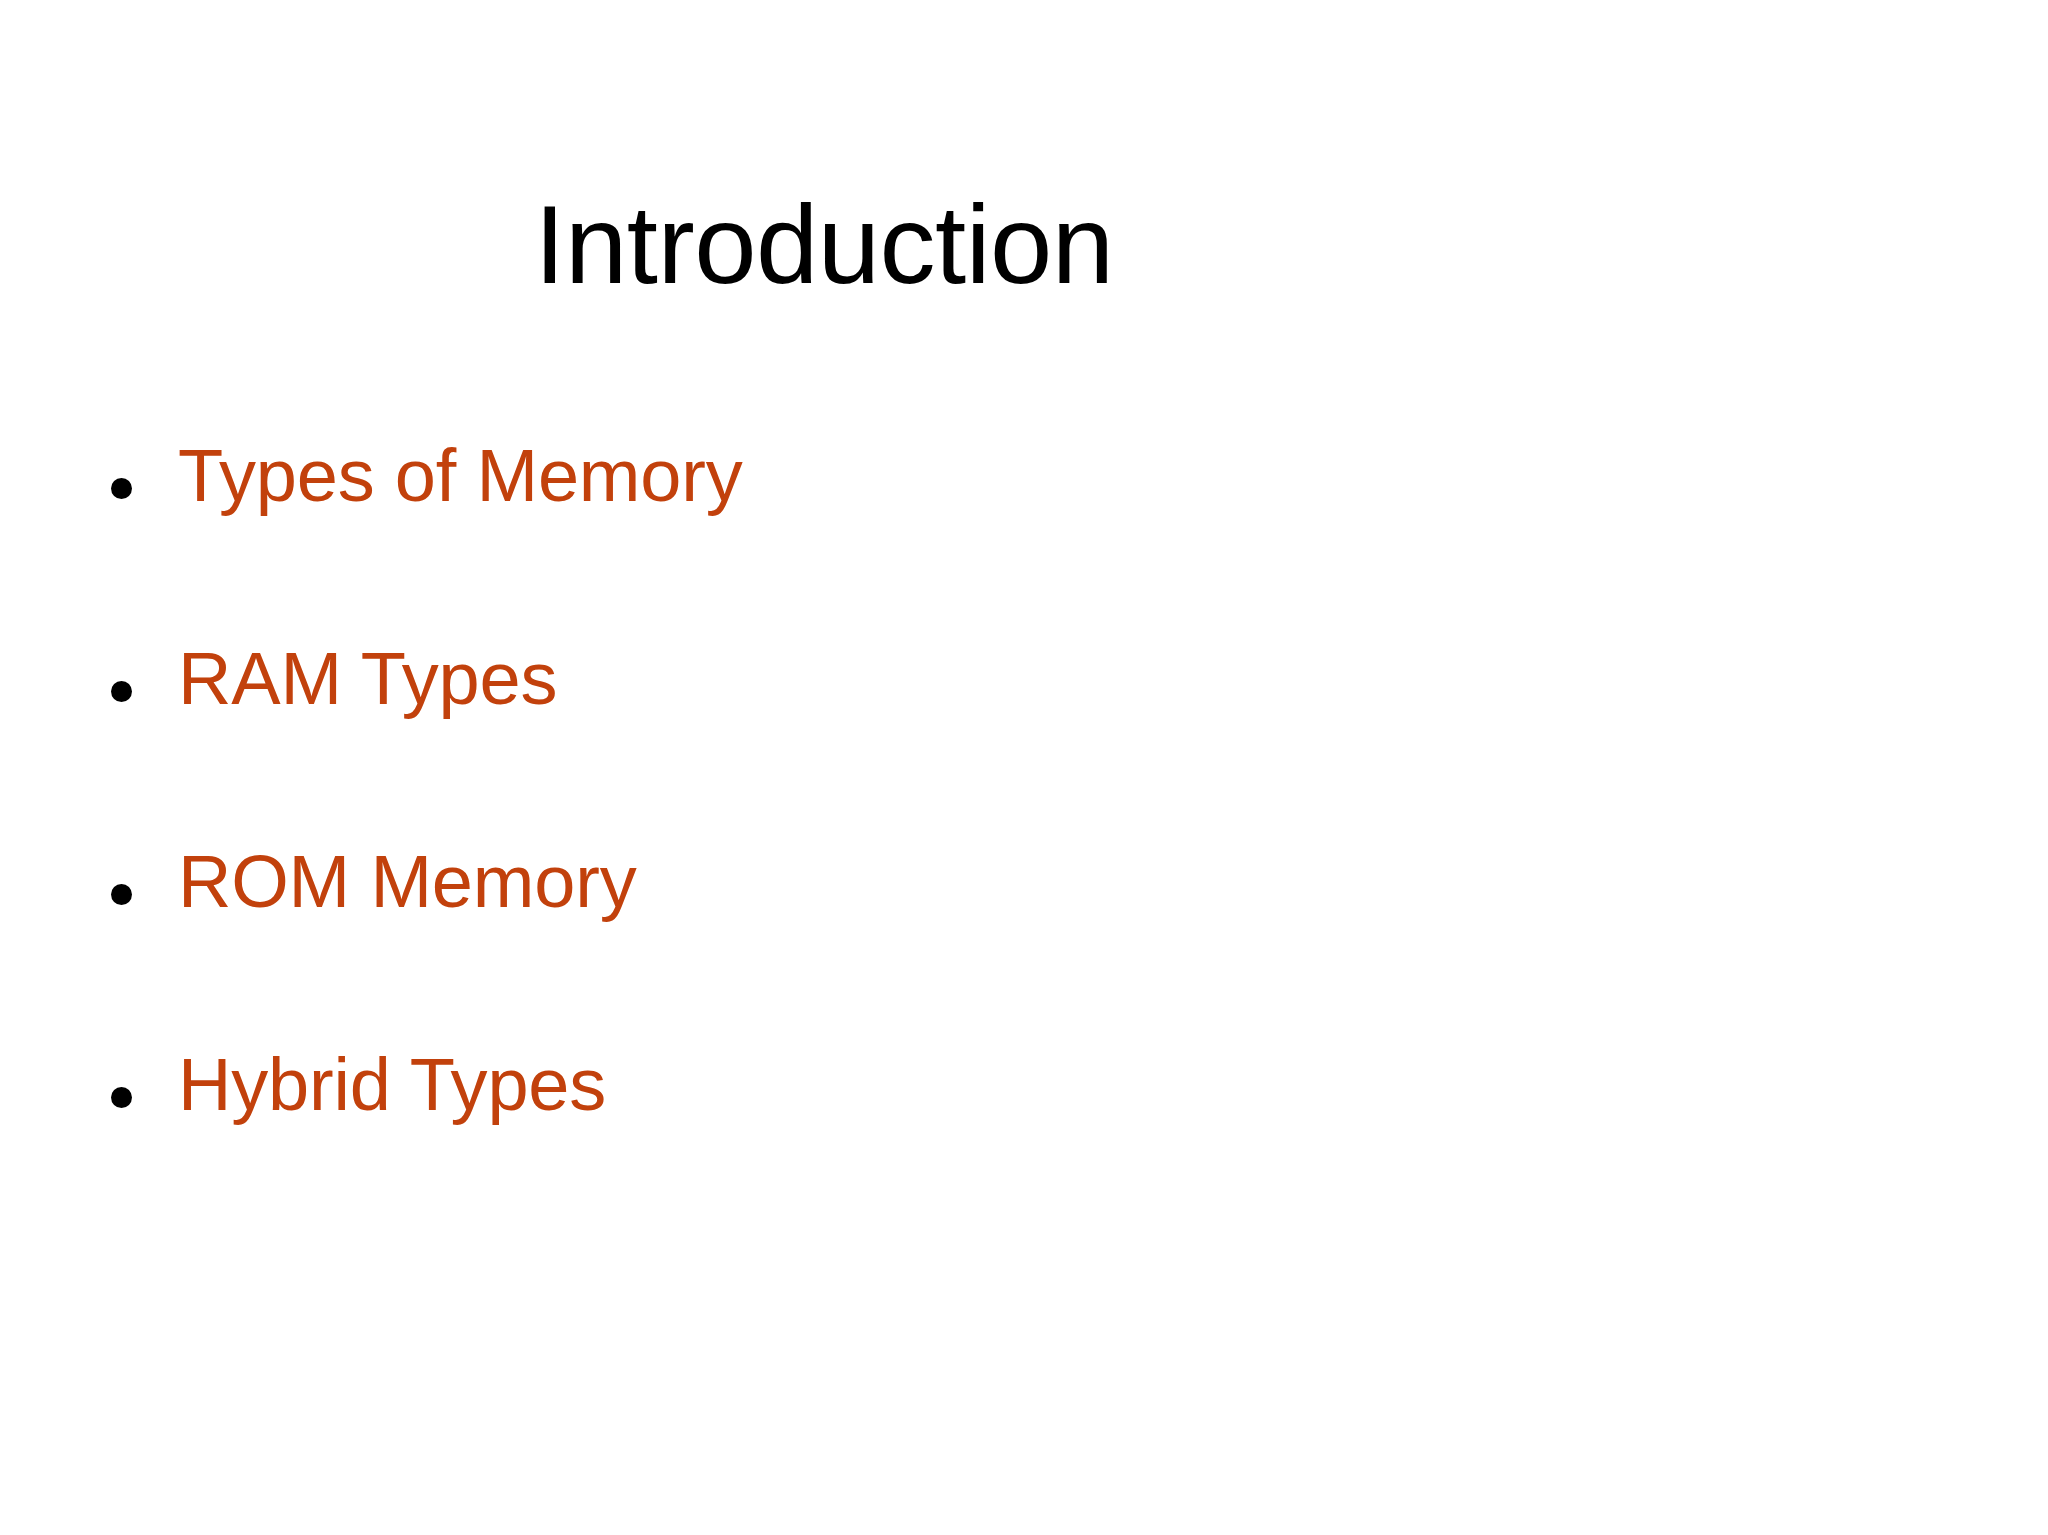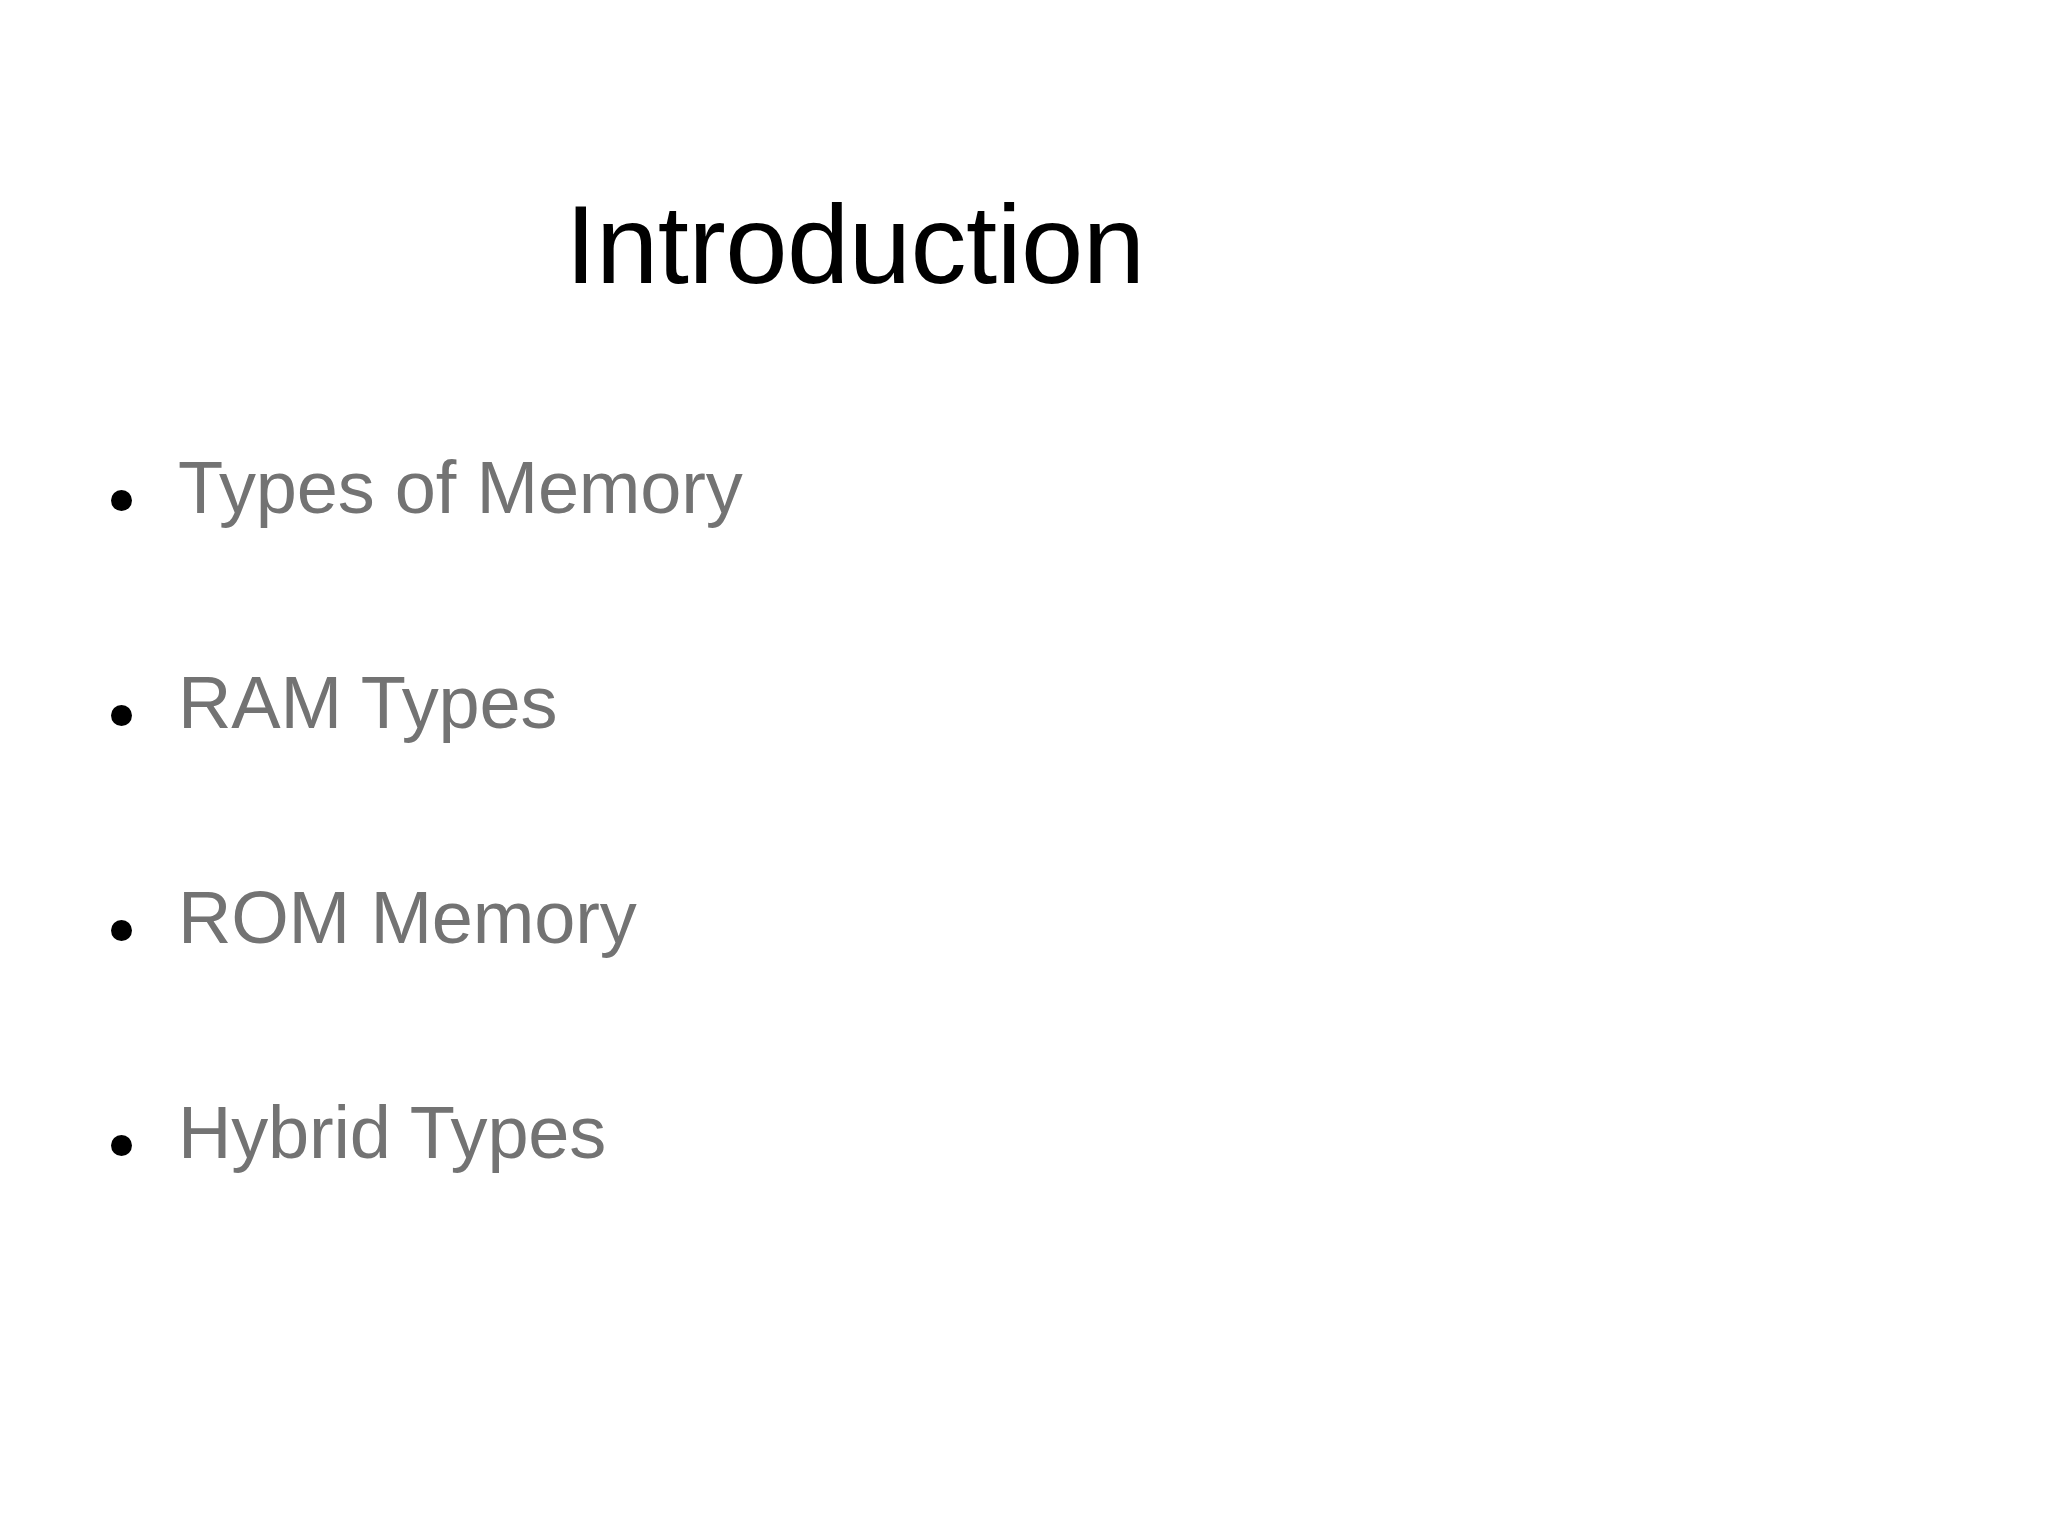--- a/index.html
+++ b/index.html
@@ -24,21 +24,20 @@
     left: 0;
     top: 108px;
     width: 1648px;
     text-align: center;
     font-size: 112px;
     line-height: 1.1;
     font-weight: 400;
     letter-spacing: -0.5px;
     color: #000000;
     white-space: nowrap;
-    margin-left: 31px;
   }
   .bullet-list {
     position: absolute;
     left: 96px;
     top: 432px;
     width: 1760px;
     list-style: none;
     margin: 0;
     padding: 0;
   }
@@ -56,24 +55,23 @@
     width: 21px;
     height: 21px;
     border-radius: 50%;
     background: #000000;
   }
   .bullet-text {
     display: block;
     font-size: 74px;
     line-height: 88px;
     font-weight: 400;
-    color: #737373;
+    color: #c2410c;
     white-space: nowrap;
     letter-spacing: -0.2px;
-    margin-top: 12px;
   }
 </style>
 </head>
 <body>
 
 <div class="slide">
 
   <h1 class="slide-title">Introduction</h1>
 
   <ul class="bullet-list">

